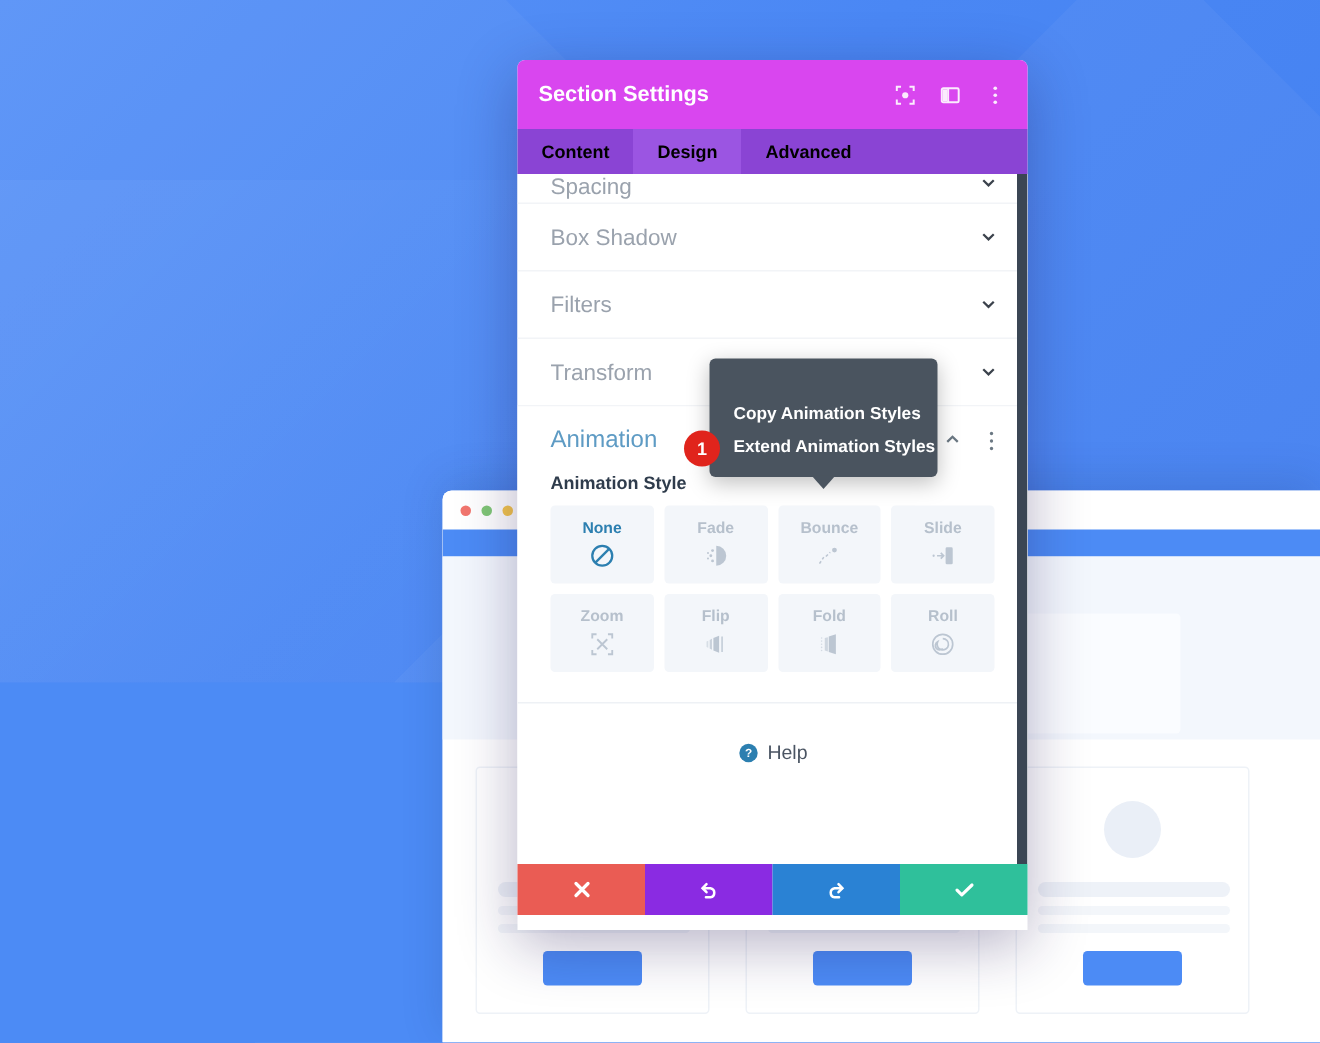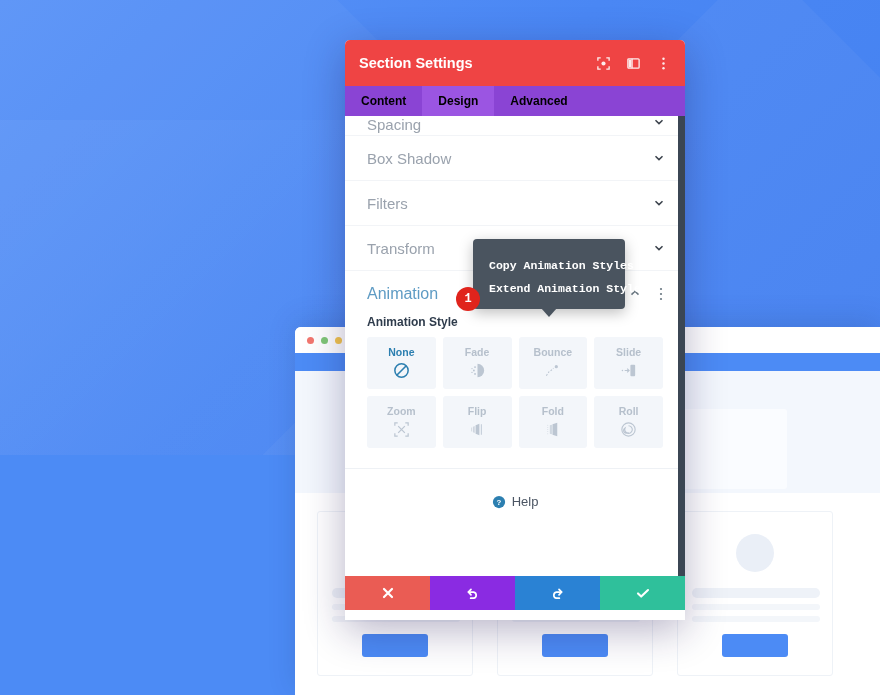--- a/index.html
+++ b/index.html
@@ -101,21 +101,21 @@
   
   #settings-modal {
     position:absolute; left:345px; top:40px; width:340px; height:580px;
     background:#ffffff;
     border-radius:5px 5px 0 0;
     box-shadow:0 10px 40px rgba(30,20,80,.32);
     overflow:visible;
     z-index:30;
   }
   #modal-header {
-    height:46px; background:#ef4444;
+    height:46px; background:#d946ef;
     border-radius:5px 5px 0 0;
     display:flex; align-items:center; padding:0 14px;
   }
   #modal-title {
     color:#fff; font-size:14.5px; font-weight:bold; flex:1;
   }
   .hdr-icons { display:flex; align-items:center; gap:15px; }
   .hdr-icon { width:15px; height:15px; opacity:.9; cursor:pointer; }
   .hdr-icon svg { display:block; }
 
@@ -203,24 +203,23 @@
   .fbtn svg { display:block; }
   .fbtn.cancel { background:#ea5c54; }
   .fbtn.undo   { background:#8a2be2; }
   .fbtn.redo   { background:#2a82d4; }
   .fbtn.save   { background:#2fc09b; }
 
   
   #tooltip-menu {
     position:absolute; left:473px; top:239px; width:152px;
     background:#4a545f; border-radius:4px;
-    padding:15px 0 9px 0;
+    padding:26px 0 9px 0;
     z-index:60;
     box-shadow:0 4px 14px rgba(0,0,0,.25);
-    font-family:Liberation Mono, monospace;
   }
   .tt-item {
     font-size:11.5px; font-weight:bold; color:#ffffff;
     padding:5px 14px 5px 16px; white-space:nowrap; cursor:pointer;
   }
   #tt-arrow {
     position:absolute; left:50%; transform:translateX(-50%);
     bottom:-8px; width:0; height:0;
     border-left:8px solid transparent;
     border-right:8px solid transparent;

